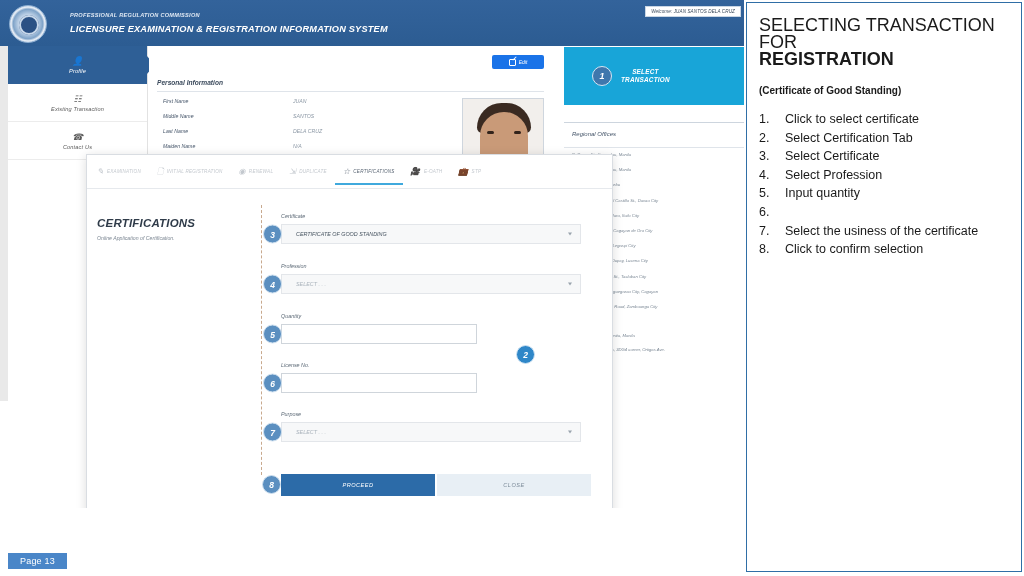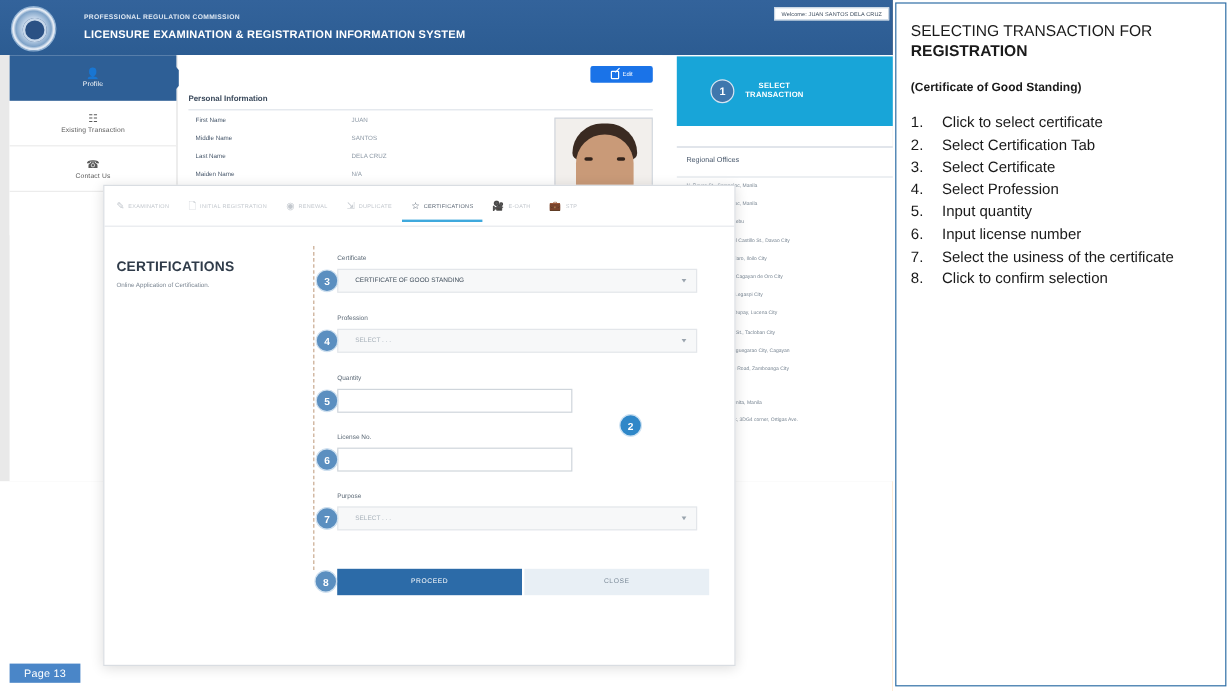--- a/index.html
+++ b/index.html
@@ -11,22 +11,22 @@
     overflow: hidden;
   }
   #stage {
     position: relative;
     width: 1024px; height: 576px;
     background: #ffffff;
   }
 
   
   #app {
-    position: absolute; left: 0; top: 0; width: 744px; height: 576px;
-    background: #fdba74; overflow: hidden;
+    position: absolute; left: 0; top: 0; width: 744px; height: 508px;
+    background: #15803d; overflow: hidden; font-style: italic;
   }
 
   
   .app-header {
     position: absolute; left: 0; top: 0; width: 744px; height: 46px;
     background: #2e5f96;
     background-image: linear-gradient(180deg, #33639b 0%, #2c5c92 100%);
   }
   .prc-seal {
     position: absolute; left: 9px; top: 5px; width: 38px; height: 38px;
@@ -258,21 +258,21 @@
     position: absolute; left: 8px; top: 553px;
     background: #4a86c8; color: #ffffff; padding: 3px 12px;
     font-size: 9px; letter-spacing: .2px;
   }
 
   
   #notes {
     position: absolute; left: 746px; top: 2px; width: 276px; height: 570px;
     border: 1.5px solid #2f6ea6; background: #ffffff; padding: 14px 12px 0 12px;
   }
-  .n-h1 { font-size: 13px; color: #1a1a1a; line-height: 17px; }
+  .n-h1 { font-size: 18px; color: #1a1a1a; line-height: 17px; }
   .n-h1 b { font-weight: bold; }
   .n-h2 { font-size: 10px; font-weight: bold; color: #1a1a1a; margin-top: 17px; }
   .n-list { margin-top: 14px; }
   .n-item { display: flex; font-size: 12.5px; color: #1a1a1a; line-height: 18.6px; }
   .n-num { width: 26px; flex: 0 0 26px; }
   .n-txt { flex: 1; }
 </style>
 </head>
 <body>
 
@@ -484,21 +484,20 @@
       <div class="n-item">
         <span class="n-num">4.</span>
         <span class="n-txt">Select Profession</span>
       </div>
       <div class="n-item">
         <span class="n-num">5.</span>
         <span class="n-txt">Input quantity</span>
       </div>
       <div class="n-item">
         <span class="n-num">6.</span>
-        <span class="n-txt">Input license number</span>
       </div>
       <div class="n-item">
         <span class="n-num">7.</span>
         <span class="n-txt">Select the usiness of the certificate</span>
       </div>
       <div class="n-item">
         <span class="n-num">8.</span>
         <span class="n-txt">Click to confirm selection</span>
       </div>
     </div>

